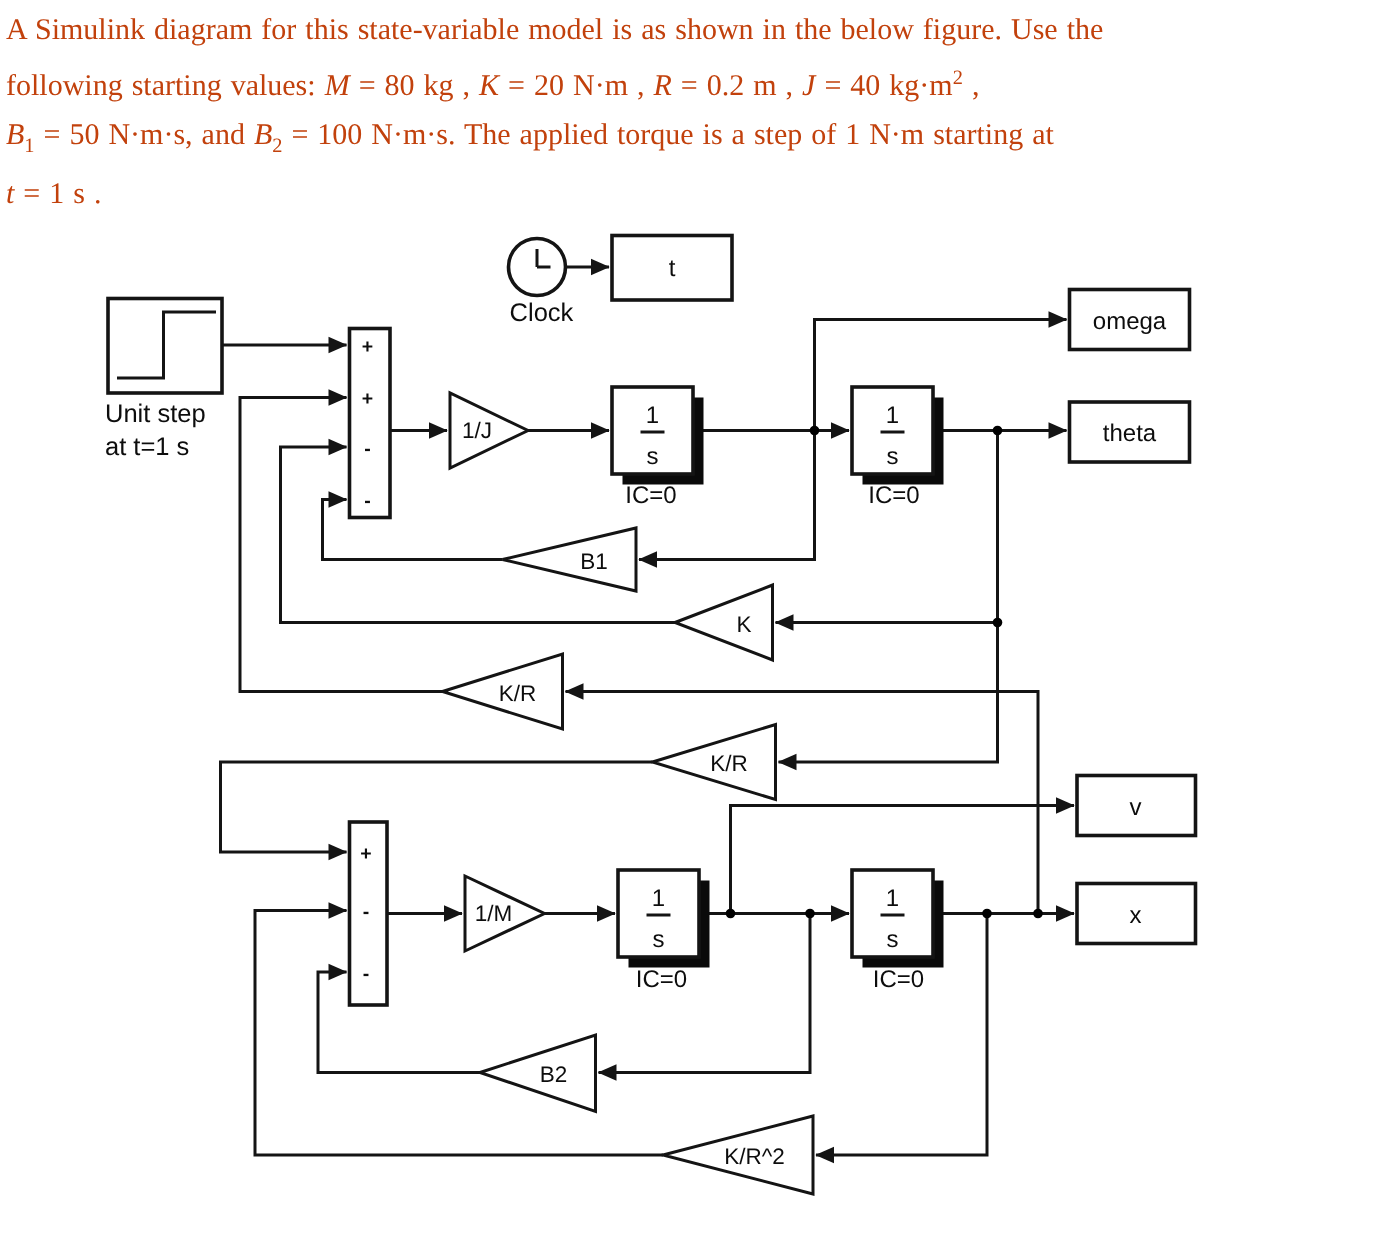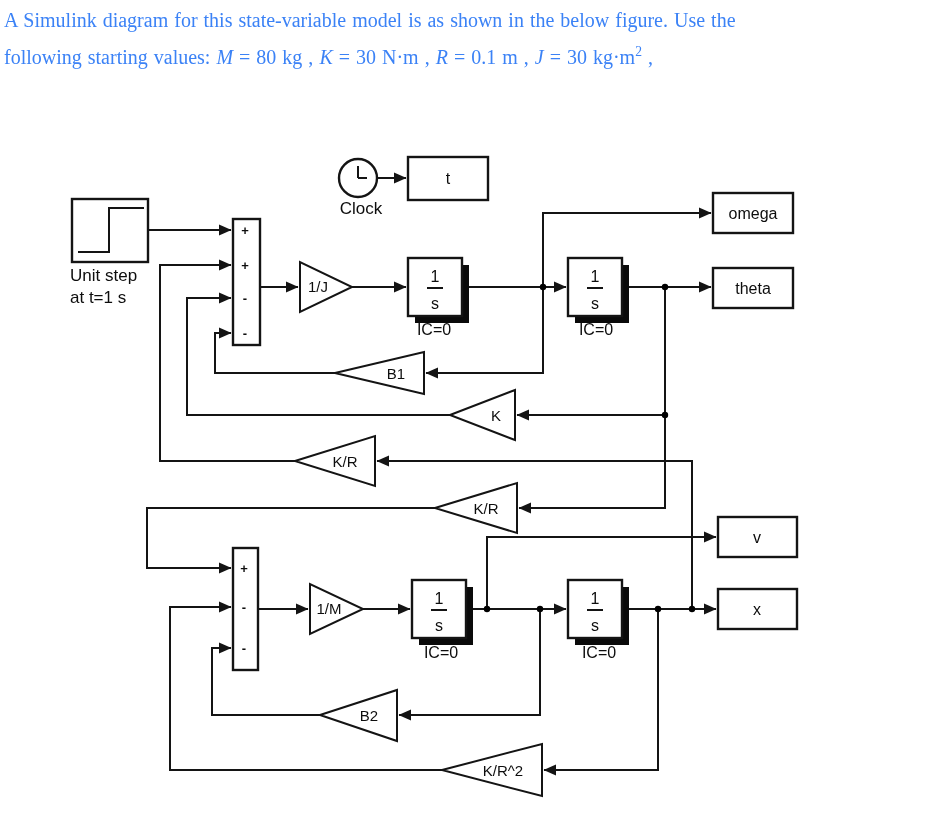--- a/index.html
+++ b/index.html
@@ -1,20 +1,20 @@
 <!DOCTYPE html>
 <html><head>
 <meta charset="utf-8">
 <style>
   html,body{margin:0;padding:0;background:#ffffff;}
   .page{position:relative;width:926px;height:822px;background:#fff;overflow:hidden;
         font-family:"Liberation Sans",sans-serif;color:#111;}
   .statement{position:absolute;left:4px;top:4px;width:916px;
              font-family:"Liberation Serif",serif;font-size:20px;line-height:32px;
-             color:#3b82f6;word-spacing:1px;}
+             color:#c2410c;word-spacing:1px;}
   .statement .ln{display:block;}
   .statement i{font-style:italic;}
   .statement sub{font-size:0.68em;}
   .statement sup{font-size:0.68em;}
   svg{position:absolute;left:0;top:0;}
   svg text{font-family:"Liberation Sans",sans-serif;fill:#0d0d0d;}
   .wire{fill:none;stroke:#141414;stroke-width:2;}
   .blk{fill:#ffffff;stroke:#141414;stroke-width:2.4;}
   .gain{fill:#ffffff;stroke:#141414;stroke-width:2;}
   .shadow{fill:#0a0a0a;stroke:none;}
@@ -23,21 +23,23 @@
   .sign{font-size:13px;font-weight:bold;}
   .frac{font-size:16px;}
 </style>
 </head>
 <body>
 
 <div class="page">
 
   <div class="statement" id="statement">
       <span class="ln"><span>A Simulink diagram for this state-variable model is as shown in the below figure. Use the</span></span>
-      <span class="ln"><span>following  starting  values:  </span><i>M</i><span> = 80 kg ,  </span><i>K</i><span> = 30 N·m ,  </span><i>R</i><span> = 0.1 m ,  </span><i>J</i><span> = 30 kg·m</span><sup>2</sup><span> ,</span></span>
+      <span class="ln"><span>following  starting  values:  </span><i>M</i><span> = 80 kg ,  </span><i>K</i><span> = 20 N·m ,  </span><i>R</i><span> = 0.2 m ,  </span><i>J</i><span> = 40 kg·m</span><sup>2</sup><span> ,</span></span>
+      <span class="ln"><i>B</i><sub>1</sub><span> = 50 N·m·s, and </span><i>B</i><sub>2</sub><span> = 100 N·m·s. The applied torque is a step of 1 N·m starting at</span></span>
+      <span class="ln"><i>t</i><span> = 1 s .</span></span>
     </div>
 
   <svg width="926" height="822" viewBox="0 0 926 822">
     <defs>
       <marker id="ar" viewBox="-1 -6 14 12" refX="12" refY="0" markerWidth="14" markerHeight="12" orient="auto" markerUnits="userSpaceOnUse">
         <path d="M0,-5.5 L12.5,0 L0,5.5 z" fill="#141414"></path>
       </marker>
     </defs>
 
     <polyline class="wire" points="377,178 406,178" marker-end="url(#ar)"></polyline>

